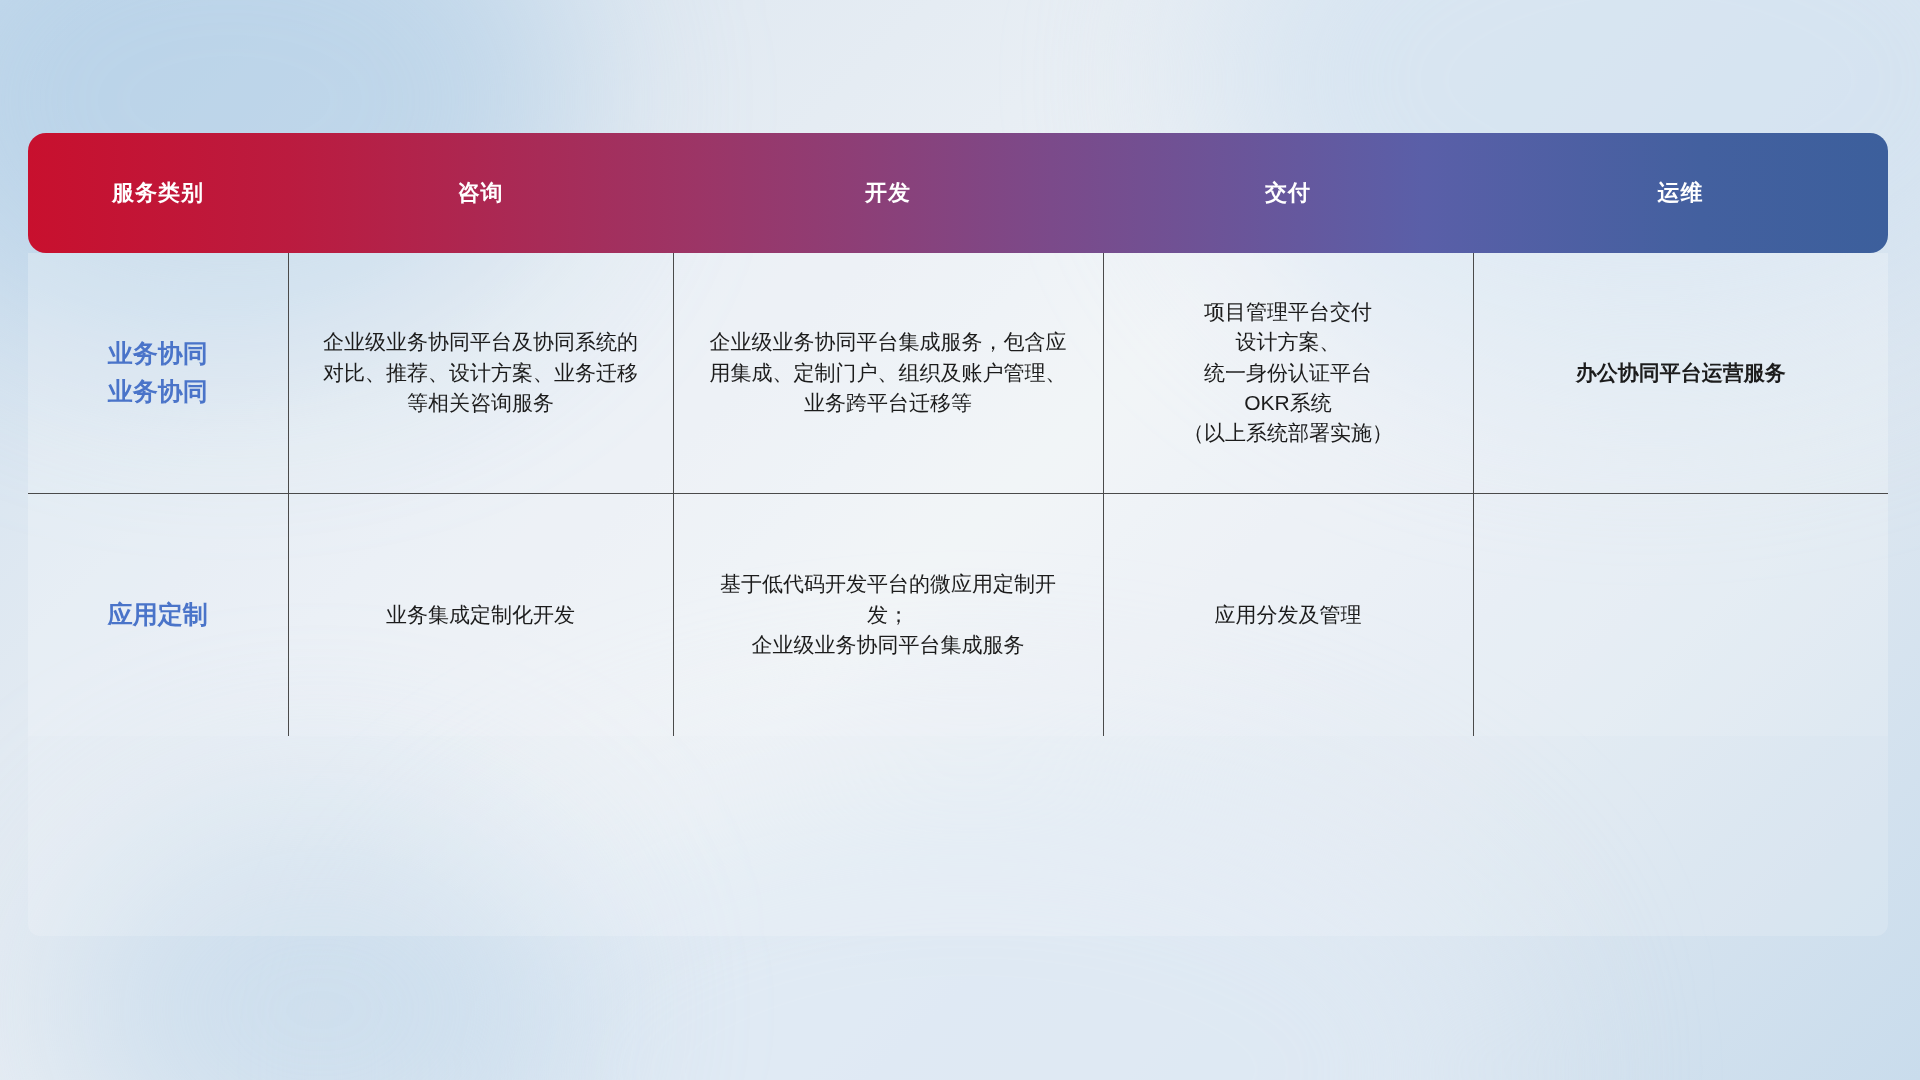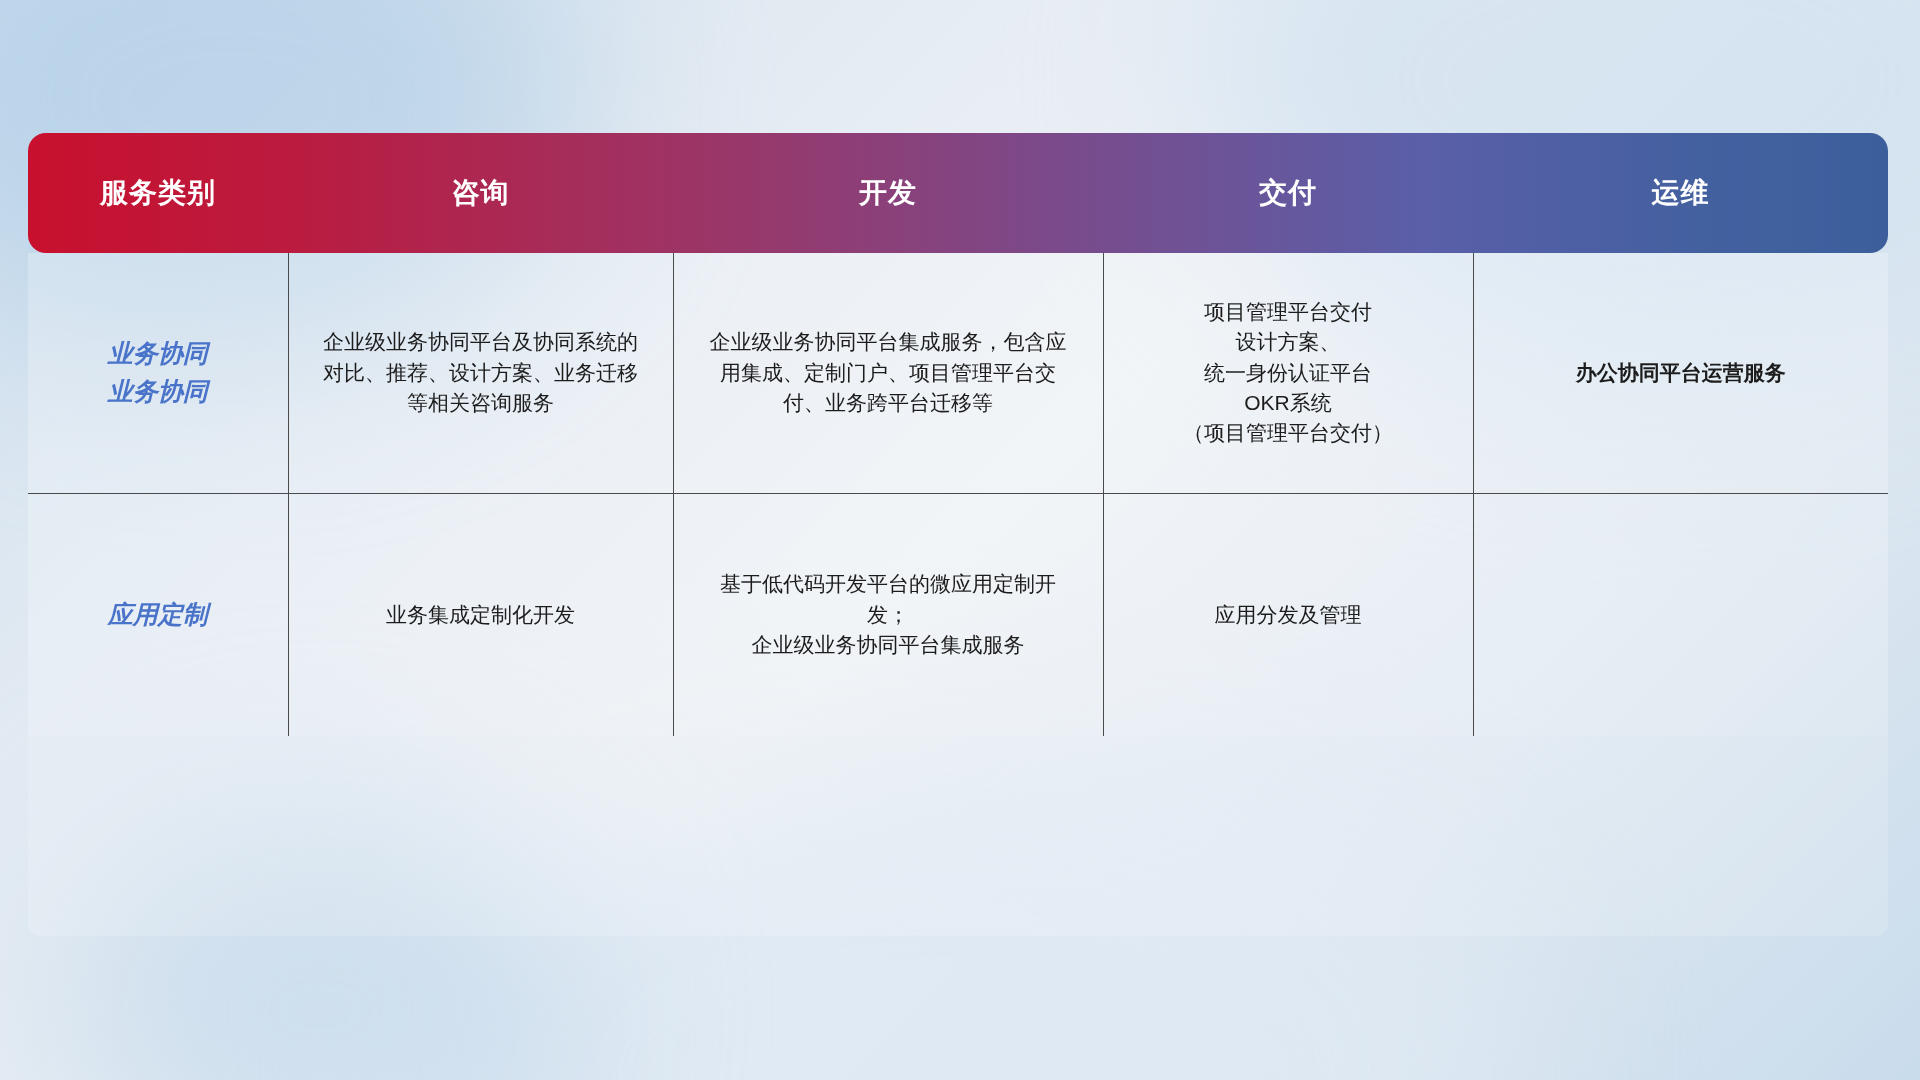--- a/index.html
+++ b/index.html
@@ -52,21 +52,21 @@
     width: 100%;
     border-collapse: collapse;
     table-layout: fixed;
   }
 
   thead tr {
     height: 120px;
   }
   thead th {
     color: #ffffff;
-    font-size: 28px;
+    font-size: 22px;
     font-weight: bold;
     text-align: center;
     vertical-align: middle;
     padding: 14px;
     letter-spacing: 1px;
   }
   .head-bg {
     position: absolute;
     left: 28px;
     top: 133px;
@@ -93,21 +93,20 @@
   }
   tbody tr:last-child td {
     border-bottom: none;
   }
   tbody td.cat {
     border-right: 1px solid #4a4a4a;
     color: #4a74c9;
     font-weight: bold;
     font-size: 25px;
     line-height: 1.5;
-    font-style: italic;
   }
   .row-body {
     background: rgba(255,255,255,0.10);
   }
   .tbody-panel {
     position: absolute;
     left: 28px;
     top: 253px;
     width: 1860px;
     height: 683px;
@@ -148,27 +147,27 @@
         <th>运维</th>
       </tr>
     </thead>
     <tbody>
       <tr class="row-body r1">
         <td class="cat">
           <div>业务协同</div>
           <div>业务协同</div>
         </td>
         <td>企业级业务协同平台及协同系统的对比、推荐、设计方案、业务迁移等相关咨询服务</td>
-        <td>企业级业务协同平台集成服务，包含应用集成、定制门户、项目管理平台交付、业务跨平台迁移等</td>
+        <td>企业级业务协同平台集成服务，包含应用集成、定制门户、组织及账户管理、业务跨平台迁移等</td>
         <td>
           <div>项目管理平台交付</div>
           <div>设计方案、</div>
           <div>统一身份认证平台</div>
           <div>OKR系统</div>
-          <div>（项目管理平台交付）</div>
+          <div>（以上系统部署实施）</div>
         </td>
         <td>办公协同平台运营服务</td>
       </tr>
       <tr class="row-body r3">
         <td class="cat">
           <div>应用定制</div>
         </td>
         <td>业务集成定制化开发</td>
         <td>
           <div>基于低代码开发平台的微应用定制开发；</div>

